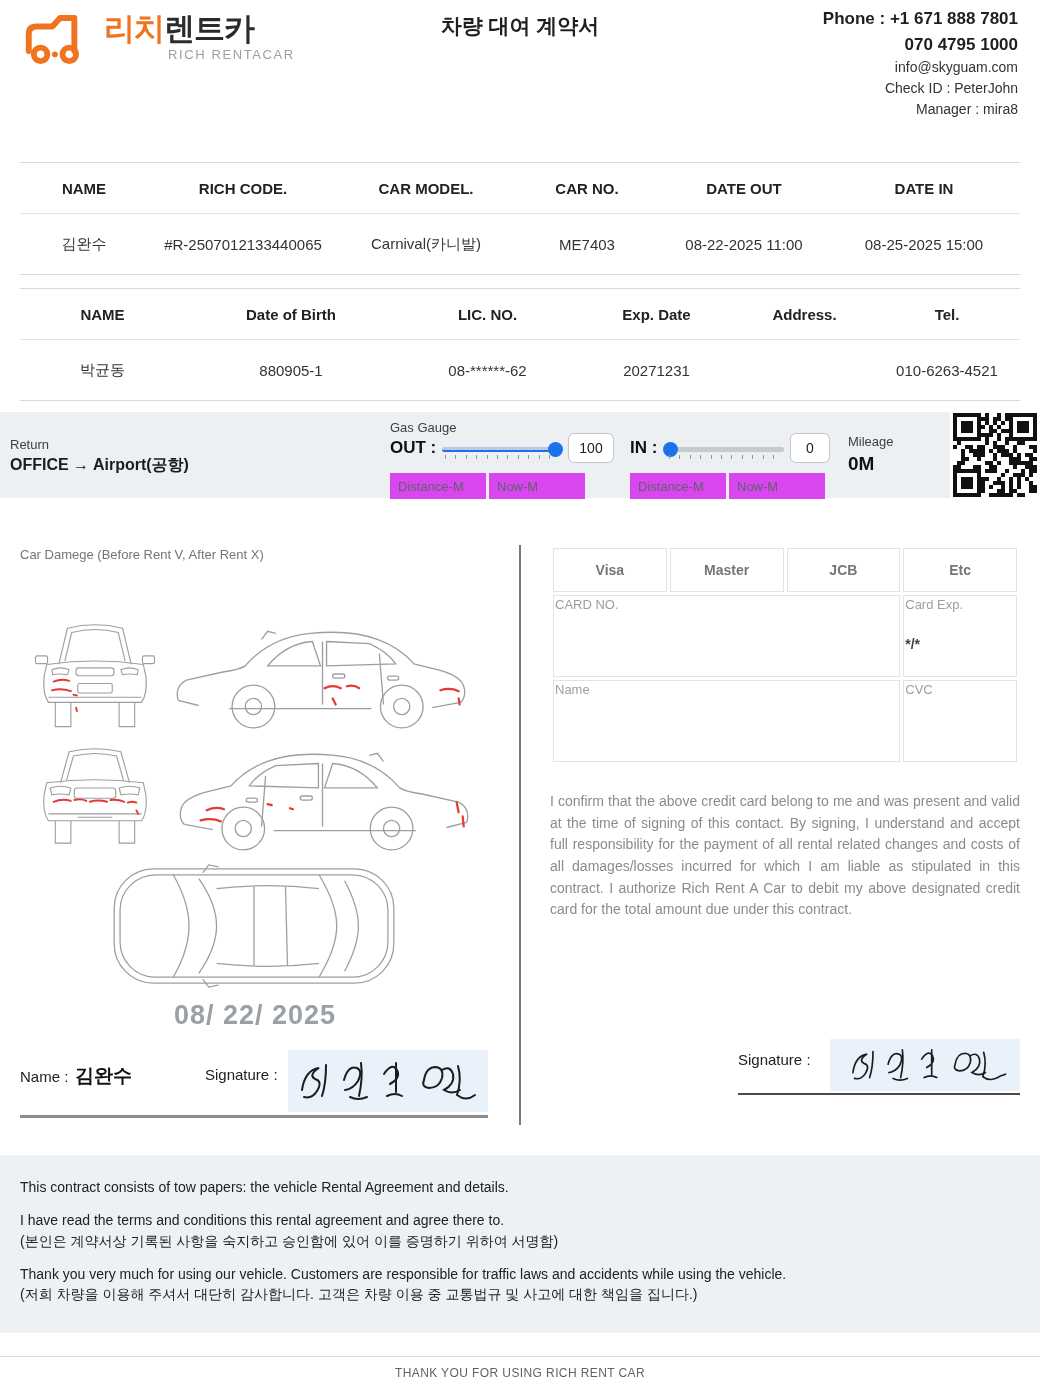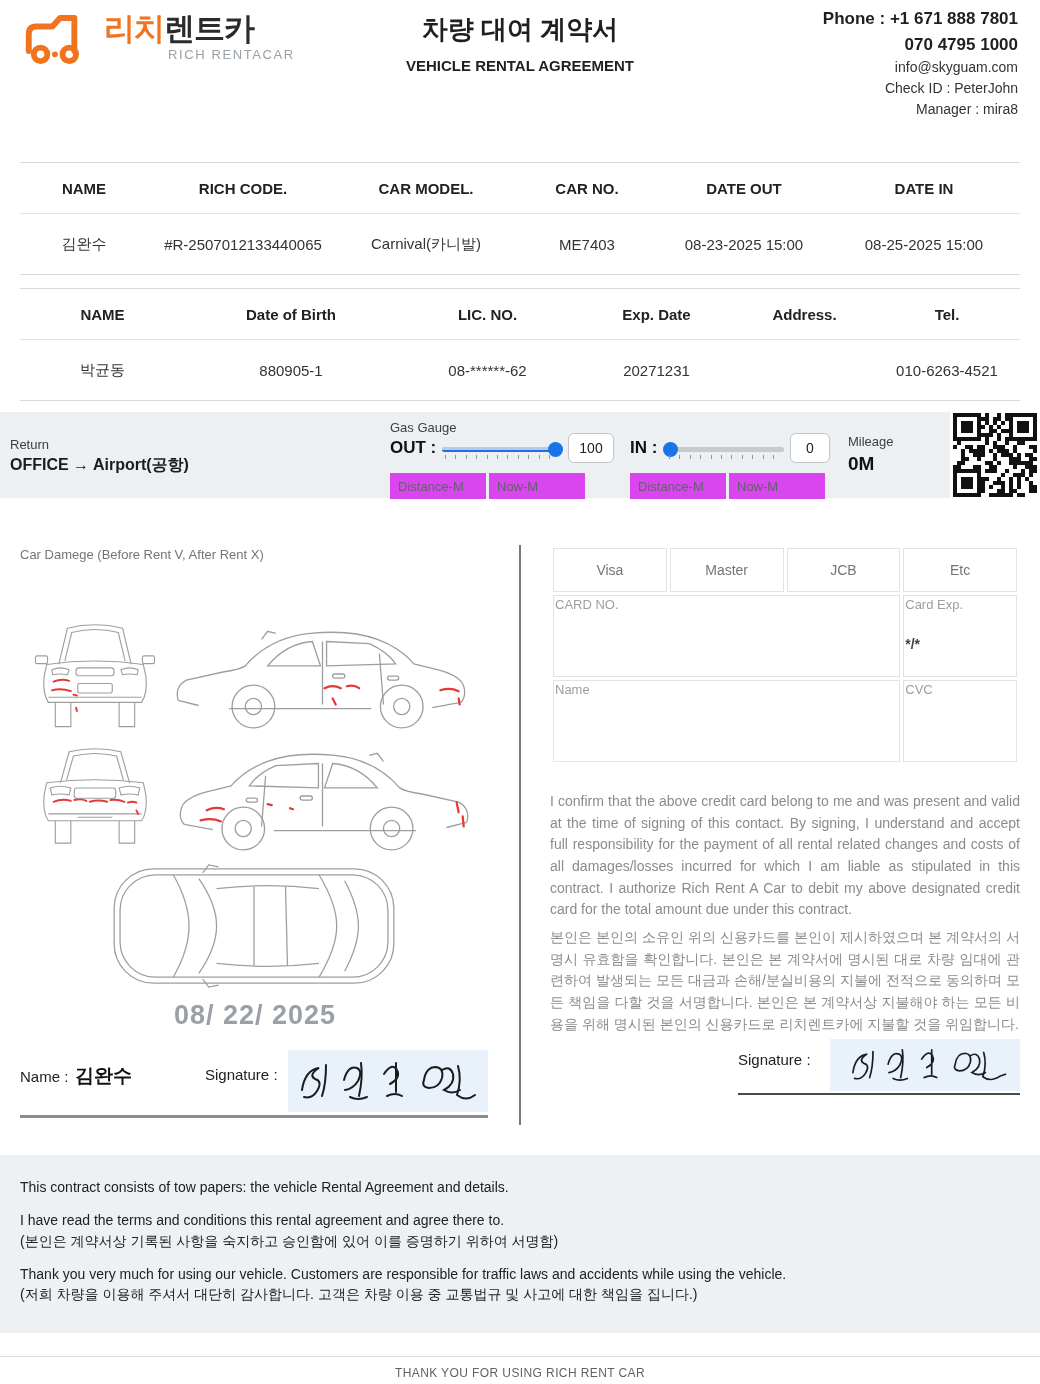--- a/index.html
+++ b/index.html
@@ -7,21 +7,21 @@
         font-family:"Liberation Sans","DejaVu Sans",sans-serif;color:#333;overflow:hidden;}
 
   
   .logo{position:absolute;left:22px;top:12px;display:flex;align-items:flex-start;}
   .logo-txt{margin-left:6px;}
   .logo-kr{font-size:31px;font-weight:bold;letter-spacing:-1px;line-height:1.1;}
   .logo-kr .o{color:#f0741f;}
   .logo-kr .b{color:#2b2b2b;}
   .logo-en{font-size:13px;color:#9aa0a6;letter-spacing:1.6px;margin-top:1px;padding-left:64px;}
   .title-block{position:absolute;left:0;right:0;top:12px;text-align:center;}
-  .doc-title{font-size:26px;font-weight:bold;color:#1f1f1f;}
+  .doc-title{font-size:21px;font-weight:bold;color:#1f1f1f;}
   .doc-subtitle{font-size:15px;font-weight:bold;color:#1f1f1f;margin-top:10px;}
   .contact{position:absolute;right:22px;top:6px;text-align:right;line-height:1.5;}
   .contact .strong{font-size:17px;font-weight:bold;color:#1f1f1f;margin-left:10px;}
   .contact .reg{font-size:14px;color:#333;}
 
   
   .t-wrap{position:absolute;left:20px;width:1000px;}
   .t1{top:162px;} .t2{top:288px;}
   table.info{width:100%;border-collapse:collapse;table-layout:fixed;}
   table.info th{font-size:15px;font-weight:bold;color:#222;height:48px;
@@ -74,21 +74,21 @@
   .name-value{position:absolute;left:55px;top:13px;font-size:19px;font-weight:bold;color:#111;}
   .sig-label-l{position:absolute;left:185px;top:16px;font-size:15px;color:#222;}
   .sig-box{position:absolute;background:#e9f1fb;}
   .sig-box.left{left:268px;top:0;width:200px;height:62px;}
   .left-underline{position:absolute;left:0;top:570px;width:468px;border-top:3px solid #8d8d8d;}
 
   
   table.card{width:470px;border-collapse:separate;border-spacing:3px;table-layout:fixed;
     position:absolute;left:0;top:0;}
   table.card td{border:1px solid #e3e3e3;background:#fff;}
-  td.ct-head{height:40px;text-align:center;font-size:14px;font-weight:normal;color:#757575;}
+  td.ct-head{height:40px;text-align:center;font-size:14px;font-weight:bold;color:#757575;}
   td.ct-field{height:78px;vertical-align:top;font-size:13px;color:#9e9e9e;}
   .ct-exp{margin-top:24px;font-size:14px;font-weight:bold;color:#424242;}
   .para{position:absolute;left:0;width:470px;font-size:14px;line-height:1.55;color:#8b8b8b;text-align:justify;}
   .para.en{top:232px;} .para.ko{top:368px;}
   .sign-row2{position:absolute;left:0;top:494px;width:470px;height:58px;}
   .sig-label-r{position:absolute;left:188px;top:12px;font-size:15px;color:#222;}
   .sig-box.right{left:280px;top:0;width:190px;height:52px;}
   .right-underline{position:absolute;left:188px;top:548px;width:282px;border-top:2px solid #4a4a4a;}
   .sig-box svg{width:100%;height:100%;}
   .sig-stroke{fill:none;stroke:#1c1c1c;stroke-width:2;stroke-linecap:round;}
@@ -118,21 +118,20 @@
       <circle cx="39" cy="48" r="3.5" fill="#f0741f"></circle>
     </svg>
     <div class="logo-txt">
       <div class="logo-kr"><span class="o">리치</span><span class="b">렌트카</span></div>
       <div class="logo-en">RICH RENTACAR</div>
     </div>
   </div>
 
   <div class="title-block">
     <div class="doc-title">차량 대여 계약서</div>
-    <div class="doc-subtitle">VEHICLE RENTAL AGREEMENT</div>
   </div>
 
   <div class="contact">
     <div class="strong">Phone : +1 671 888 7801</div>
     <div class="strong">070 4795 1000</div>
     <div class="reg">info@skyguam.com</div>
     <div class="reg">Check ID : PeterJohn</div>
     <div class="reg">Manager : mira8</div>
   </div>
 
@@ -155,21 +154,21 @@
         <th>DATE OUT</th>
         <th>DATE IN</th>
       </tr>
         </thead>
       <tbody>
           <tr>
         <td>김완수</td>
         <td>#R-2507012133440065</td>
         <td>Carnival(카니발)</td>
         <td>ME7403</td>
-        <td>08-23-2025 15:00</td>
+        <td>08-22-2025 11:00</td>
         <td>08-25-2025 15:00</td>
       </tr>
         </tbody>
     </table>
   </div>
 
   <div class="t-wrap t2">
     <table class="info">
       <colgroup>
           <col style="width:16.5%">
@@ -564,21 +563,20 @@
           <span>Name</span>
         </td>
         <td class="ct-field">
           <span>CVC</span>
         </td>
       </tr>
     </tbody>
       </table>
 
     <p class="para en">I confirm that the above credit card belong to me and was present and valid at the time of signing of this contact. By signing, I understand and accept full responsibility for the payment of all rental related changes and costs of all damages/losses incurred for which I am liable as stipulated in this contract. I authorize Rich Rent A Car to debit my above designated credit card for the total amount due under this contract.</p>
-    <p class="para ko">본인은 본인의 소유인 위의 신용카드를 본인이 제시하였으며 본 계약서의 서명시 유효함을 확인합니다. 본인은 본 계약서에 명시된 대로 차량 임대에 관련하여 발생되는 모든 대금과 손해/분실비용의 지불에 전적으로 동의하며 모든 책임을 다할 것을 서명합니다. 본인은 본 계약서상 지불해야 하는 모든 비용을 위해 명시된 본인의 신용카드로 리치렌트카에 지불할 것을 위임합니다.</p>
 
     <div class="sign-row2">
       <span class="sig-label-r">Signature :</span>
       <div class="sig-box right">
         <svg viewBox="0 0 200 62">
           <g class="sig-stroke">
             <path d="M14 40 Q17 20 31 18 Q20 25 27 29 Q35 31 29 41 Q24 49 16 47"></path>
             <path d="M38 15 Q38 34 34 46"></path>
             <path d="M56 30 Q60 15 69 18 Q75 21 70 31 Q65 39 57 40"></path>
             <path d="M73 13 Q75 28 71 46 M62 47 Q70 51 79 47"></path>

